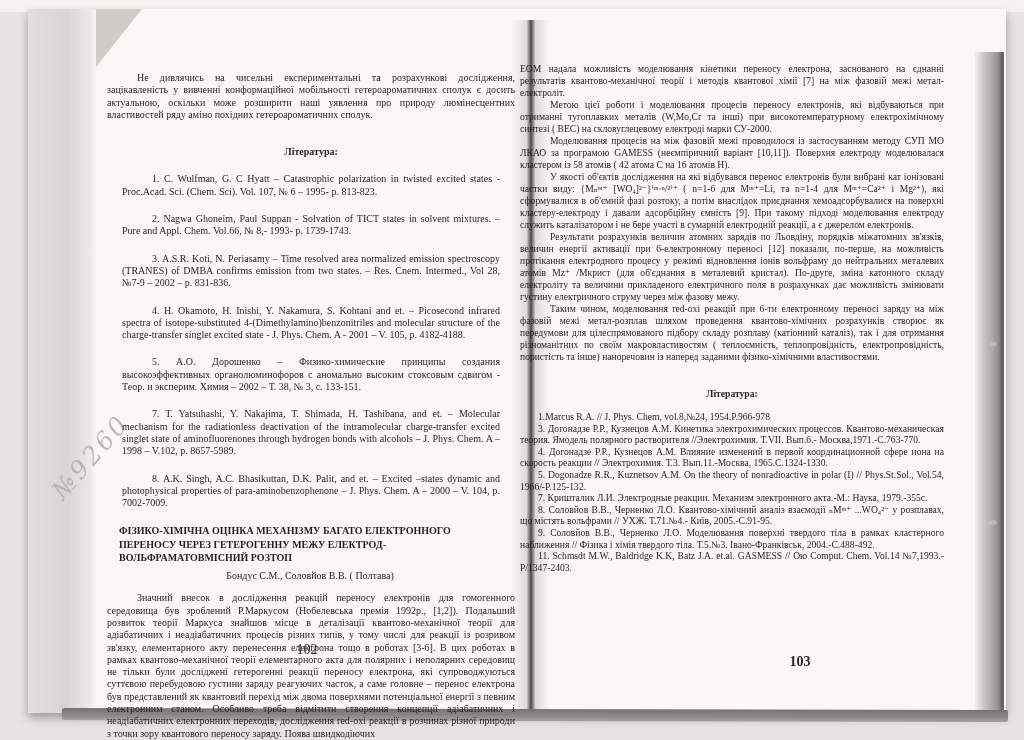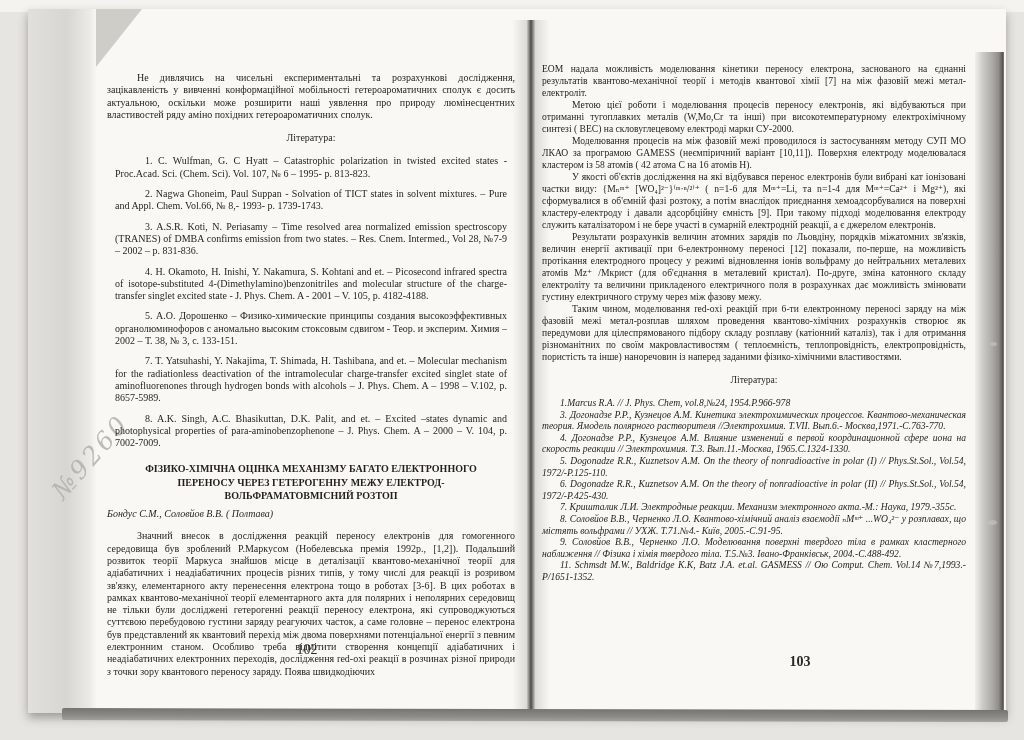--- a/index.html
+++ b/index.html
@@ -46,28 +46,28 @@
     transform:rotate(-49deg);transform-origin:left top;
     color:#b3b1ad;font-size:25px;font-style:italic;letter-spacing:3px;
     font-family:"DejaVu Serif",serif;opacity:0.85;user-select:none;
   }
   .smudge{position:absolute;background:#c9c7c3;border-radius:50%;opacity:0.6;}
   .smudge.s1{left:990px;top:342px;width:7px;height:4px;}
   .smudge.s2{left:988px;top:520px;width:9px;height:5px;}
 
   .page-text{color:#221f1c;text-align:justify;}
   .left-text{position:absolute;left:107px;top:72px;width:408px;font-size:10px;line-height:12.3px;}
-  .right-text{position:absolute;left:542px;top:63px;width:424px;font-size:9.6px;line-height:12.0px;}
+  .right-text{position:absolute;left:520px;top:63px;width:424px;font-size:9.6px;line-height:12.0px;}
   .para{margin:0;text-indent:30px;}
   .para.flush{text-indent:0;}
-  .lit-heading{margin:11px 0 11px;text-align:center;font-weight:normal;text-indent:0;}
-  .ref{margin:8px;text-indent:30px;}
-  .ref-r{margin:0;text-indent:18px;line-height:11.6px;font-style:italic;}
-  .section-title{margin:13px 12px 6px;font-weight:bold;text-align:center;text-indent:0;line-height:13.2px;}
-  .authors{margin:5px 2px 10px 0;text-align:left;text-indent:0;font-style:italic;}
+  .lit-heading{margin:25px 0 11px;text-align:center;font-weight:bold;text-indent:0;}
+  .ref{margin:15px;text-indent:30px;}
+  .ref-r{margin:0;text-indent:18px;line-height:11.6px;}
+  .section-title{margin:13px 12px 6px;font-weight:bold;text-align:left;text-indent:0;line-height:13.2px;}
+  .authors{margin:5px 2px 10px 0;text-align:center;text-indent:0;}
   .pagenum{position:absolute;color:#2a2724;font-size:14px;text-align:center;}
   .pagenum-left{left:107px;top:642px;width:400px;}
   .pagenum-right{left:600px;top:654px;width:400px;font-weight:bold;}
 </style>
 </head>
 <body>
 
 <div class="top-band"></div>
 <div class="book"></div>
 <div class="cover-left"></div>
@@ -100,20 +100,19 @@
   <p class="para flush">ЕОМ надала можливість моделювання кінетики переносу електрона, заснованого на єднанні результатів квантово-механічної теорії і методів квантової хімії [7] на між фазовій межі метал-електроліт.</p>
   <p class="para">Метою цієї роботи і моделювання процесів переносу електронів, які відбуваються при отриманні тугоплавких металів (W,Mo,Cr та інші) при високотемпературному електрохімічному синтезі ( ВЕС) на скловуглецевому електроді марки СУ-2000.</p>
   <p class="para">Моделювання процесів на між фазовій межі проводилося із застосуванням методу СУП МО ЛКАО за програмою GAMESS (неємпіричний варіант [10,11]). Поверхня електроду моделювалася кластером із 58 атомів ( 42 атома С на 16 атомів Н).</p>
   <p class="para">У якості об'єктів дослідження на які відбувався перенос електронів були вибрані кат іонізовані частки виду: {Mₙᵐ⁺ [WO₄]²⁻}⁽ᵐ·ⁿ/²⁾⁺ ( n=1-6 для Mᵐ⁺=Li, та n=1-4 для Mᵐ⁺=Ca²⁺ і Mg²⁺), які сформувалися в об'ємній фазі розтоку, а потім внаслідок приєднання хемоадсорбувалися на поверхні кластеру-електроду і давали адсорбційну ємність [9]. При такому підході моделювання електроду служить каталізатором і не бере участі в сумарній електродній реакції, а є джерелом електронів.</p>
   <p class="para">Результати розрахунків величин атомних зарядів по Льовдіну, порядків міжатомних зв'язків, величин енергії активації при 6-електронному переносі [12] показали, по-перше, на можливість протікання електродного процесу у режимі відновлення іонів вольфраму до нейтральних металевих атомів Mz⁺ /Мкрист (для об'єднання в металевий кристал). По-друге, зміна катонного складу електроліту та величини прикладеного електричного поля в розрахунках дає можливість змінювати густину електричного струму через між фазову межу.</p>
   <p class="para">Таким чином, моделювання red-oxі реакцій при 6-ти електронному переносі заряду на між фазовій межі метал-розплав шляхом проведення квантово-хімічних розрахунків створює як передумови для цілеспрямованого підбору складу розплаву (катіонний каталіз), так і для отримання різноманітних по своїм макровластивостям ( теплоємність, теплопровідність, електропровідність, пористість та  інше) наноречовин із наперед заданими фізико-хімічними властивостями.</p>
   <p class="lit-heading">Література:</p>
   <p class="ref-r">1.Marcus R.A. // J. Phys. Chem, vol.8,№24, 1954.P.966-978</p>
   <p class="ref-r">3. Догонадзе Р.Р., Кузнецов А.М. Кинетика электрохимических процессов. Квантово-механическая теория. Ямодель полярного растворителя //Электрохимия. Т.VII. Вып.6.- Москва,1971.-С.763-770.</p>
   <p class="ref-r">4. Догонадзе Р.Р., Кузнецов А.М. Влияние изменений в первой координационной сфере иона на скорость реакции // Электрохимия. Т.3. Вып.11.-Москва, 1965.С.1324-1330.</p>
-  <p class="ref-r">5. Dogonadze R.R., Kuznetsov A.M. On the theory of nonradioactive in polar (I) // Phys.St.Sol., Vol.54, 1972/-P.125-110.</p>
-  <p class="ref-r">6. Dogonadze R.R., Kuznetsov A.M. On the theory of nonradioactive in polar (II) // Phys.St.Sol., Vol.54, 1972/-P.425-430.</p>
+  <p class="ref-r">5. Dogonadze R.R., Kuznetsov A.M. On the theory of nonradioactive in polar (I) // Phys.St.Sol., Vol.54, 1966/-P.125-132.</p>
   <p class="ref-r">7. Кришталик Л.И. Электродные реакции. Механизм электронного акта.-М.: Наука, 1979.-355с.</p>
   <p class="ref-r">8. Соловйов В.В., Черненко Л.О. Квантово-хімічний аналіз взаємодії ₙМᵐ⁺ ...WO₄²⁻ у розплавах, що містять вольфрами // УХЖ. Т.71.№4.- Київ, 2005.-С.91-95.</p>
   <p class="ref-r">9. Соловйов В.В., Черненко Л.О. Моделювання поверхні твердого тіла в рамках кластерного наближення // Фізика і хімія твердого тіла. Т.5.№3. Івано-Франківськ, 2004.-С.488-492.</p>
-  <p class="ref-r">11. Schmsdt M.W., Baldridge K.K, Batz J.A. et.al. GASMESS // Ою Comput. Chem. Vol.14 №7,1993.-P/1651-1352.</p>
+  <p class="ref-r">11. Schmsdt M.W., Baldridge K.K, Batz J.A. et.al. GASMESS // Ою Comput. Chem. Vol.14 №7,1993.-P/1347-2403.</p>
 </div>
 <div class="pagenum pagenum-right">103</div>
 
 </body></html>

